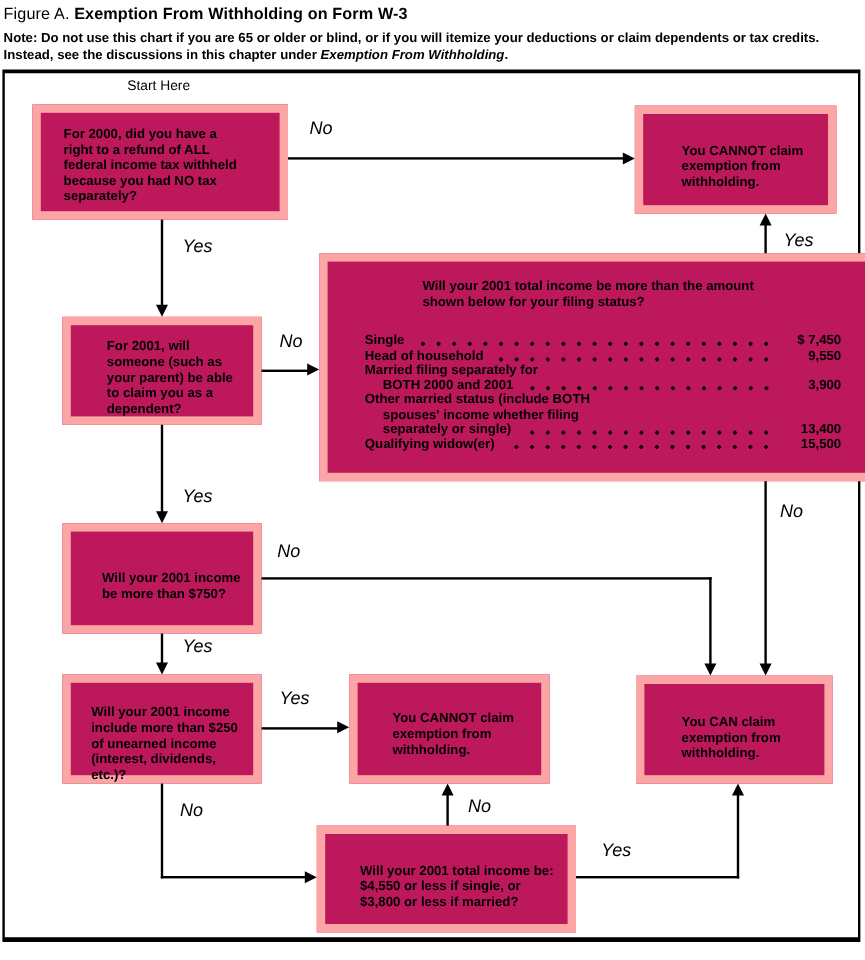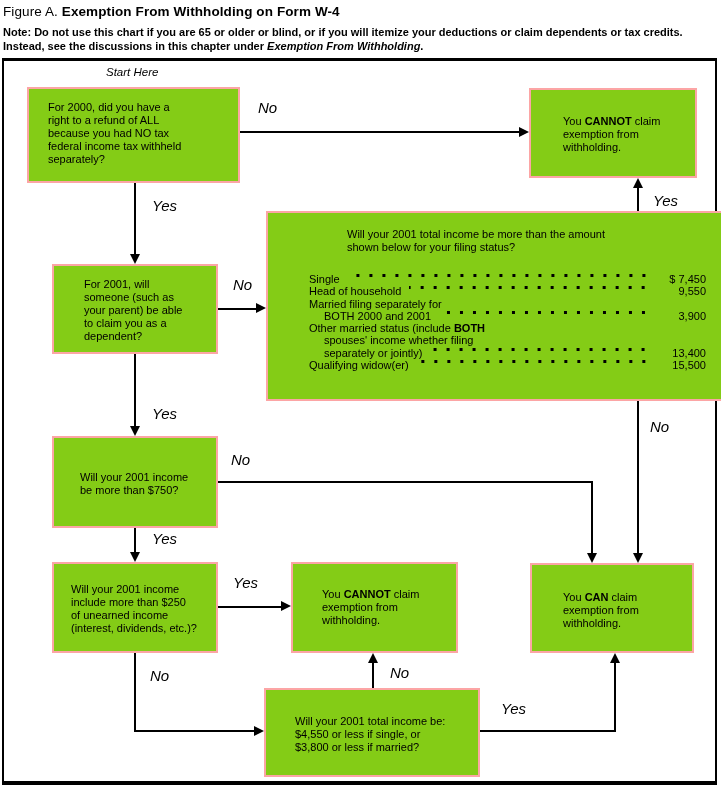--- a/index.html
+++ b/index.html
@@ -2,69 +2,69 @@
 <html><head>
 <meta charset="utf-8">
 <style>
   html,body{margin:0;padding:0;background:#fff;}
   .page{
     position:relative;width:721px;height:800px;background:#fff;color:#000;
     font-family:"Liberation Sans","DejaVu Sans",sans-serif;overflow:hidden;
   }
   .title{position:absolute;left:3px;top:4px;font-size:13.5px;letter-spacing:.1px;}
   .note{position:absolute;left:3px;top:26px;width:714px;font-size:11px;font-weight:bold;line-height:13.5px;}
-  .start{position:absolute;left:106px;top:66px;font-style:italic;font-size:11.5px;}
+  .start{position:absolute;left:106px;top:66px;font-size:11.5px;}
   .frame{position:absolute;left:2px;top:58px;width:715px;height:727px;box-sizing:border-box;
          border:2px solid #000;border-top-width:3px;border-bottom-width:4px;}
-  .bx{position:absolute;box-sizing:border-box;border:2px solid #fca5a5;background:#84cc16;
-      font-size:11px;line-height:13px;}
+  .bx{position:absolute;box-sizing:border-box;border:7px solid #fca5a5;background:#be185d;
+      font-size:11px;line-height:13px;font-weight:bold;}
   .ln{position:absolute;background:#000;}
   .ar{position:absolute;width:0;height:0;border-style:solid;border-color:transparent;}
   .ar-right{border-width:5px 0 5px 10px;border-left-color:#000;}
   .ar-down{border-width:10px 5px 0 5px;border-top-color:#000;}
   .ar-up{border-width:0 5px 10px 5px;border-bottom-color:#000;}
   .lbl{position:absolute;font-style:italic;font-size:15px;white-space:nowrap;}
   
   .bigbox-head{margin:15px 0 19px 79px;font-size:11px;line-height:13px;}
   .tbl{margin:0 27px 0 31px;}
-  .trow{display:flex;align-items:flex-start;height:12.3px;font-size:11px;line-height:12px;margin-left:10px;}
+  .trow{display:flex;align-items:flex-end;height:12.3px;font-size:11px;line-height:12px;}
   .tlabel{white-space:nowrap;}
   .ind .tlabel{padding-left:15px;}
   .dots{flex:1;height:5px;margin:0 6px 1px 8px;
         background-image:radial-gradient(circle,#000 1.5px,rgba(0,0,0,0) 1.7px);
         background-size:13px 5px;background-repeat:repeat-x;background-position:right center;}
   .nodots .dots{background:none;}
   .tval{width:50px;text-align:right;white-space:nowrap;}
 </style>
 </head>
 <body>
 
 <div class="page">
 
   <div class="title">
     <span>Figure A.</span>
-    <b>Exemption From Withholding on Form W-4</b>
+    <b>Exemption From Withholding on Form W-3</b>
   </div>
 
   <div class="note">
     <div><span>Note:</span>
       <span>Do not use this chart if you are 65 or older or blind, or if you will itemize your deductions or claim dependents or tax credits.</span></div>
     <div><span>Instead, see the discussions in this chapter under</span>
       <i>Exemption From Withholding</i><span>.</span></div>
   </div>
 
   <div class="frame"></div>
 
   <div class="start">Start Here</div>
 
   <div class="bx" style="left:27px;top:87px;width:213px;height:96px;padding:12px 6px 0 19px;">
     <div>For 2000, did you have a</div>
     <div>right to a refund of ALL</div>
+    <div>federal income tax withheld</div>
     <div>because you had NO tax</div>
-    <div>federal income tax withheld</div>
     <div>separately?</div>
   </div>
 
   <div class="bx" style="left:529px;top:88px;width:168px;height:90px;padding:25px 10px 0 32px;">
     <div><span>You</span>
       <b>CANNOT</b>
       <span>claim</span></div>
     <div>exemption  from</div>
     <div>withholding.</div>
   </div>
@@ -99,21 +99,21 @@
         <span class="tlabel"><span>Other married status (include </span><b>BOTH</b></span>
         <span class="dots"></span>
         <span class="tval"></span>
       </div>
       <div class="trow ind nodots">
         <span class="tlabel">spouses' income whether filing</span>
         <span class="dots"></span>
         <span class="tval"></span>
       </div>
       <div class="trow ind">
-        <span class="tlabel">separately or jointly)</span>
+        <span class="tlabel">separately or single)</span>
         <span class="dots"></span>
         <span class="tval">13,400</span>
       </div>
       <div class="trow">
         <span class="tlabel">Qualifying widow(er)</span>
         <span class="dots"></span>
         <span class="tval">15,500</span>
       </div>
     </div>
   </div>

